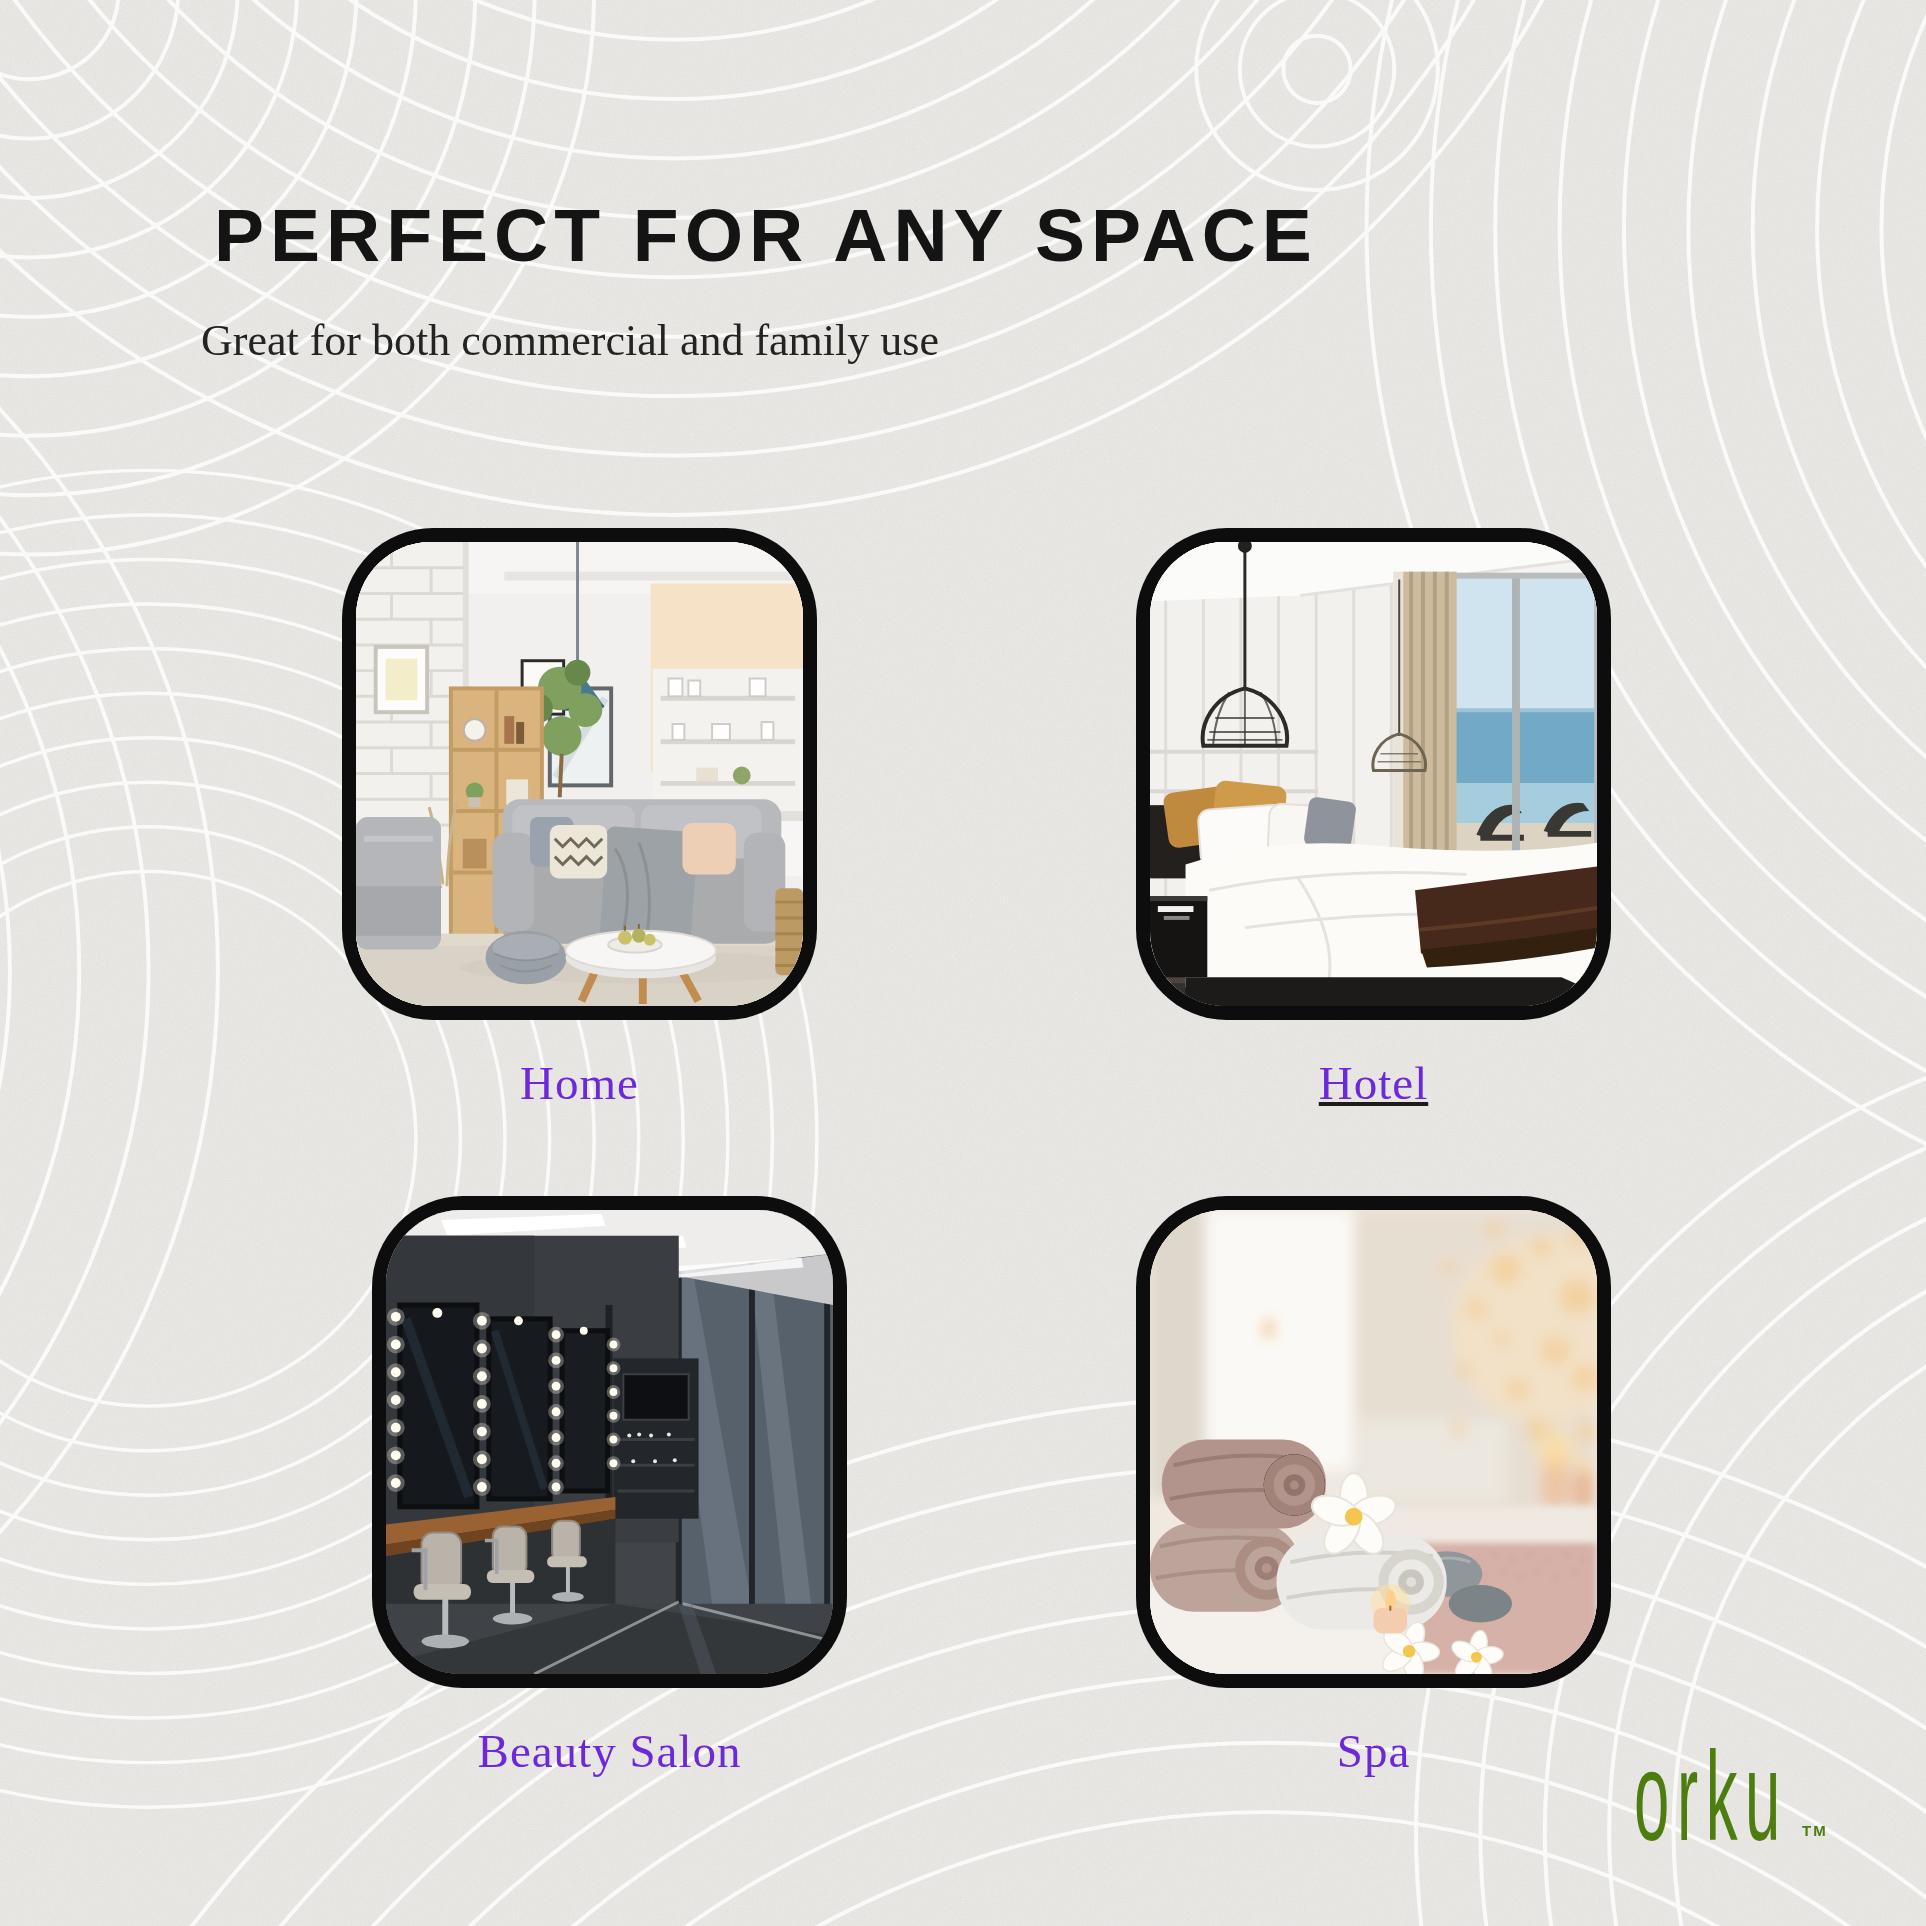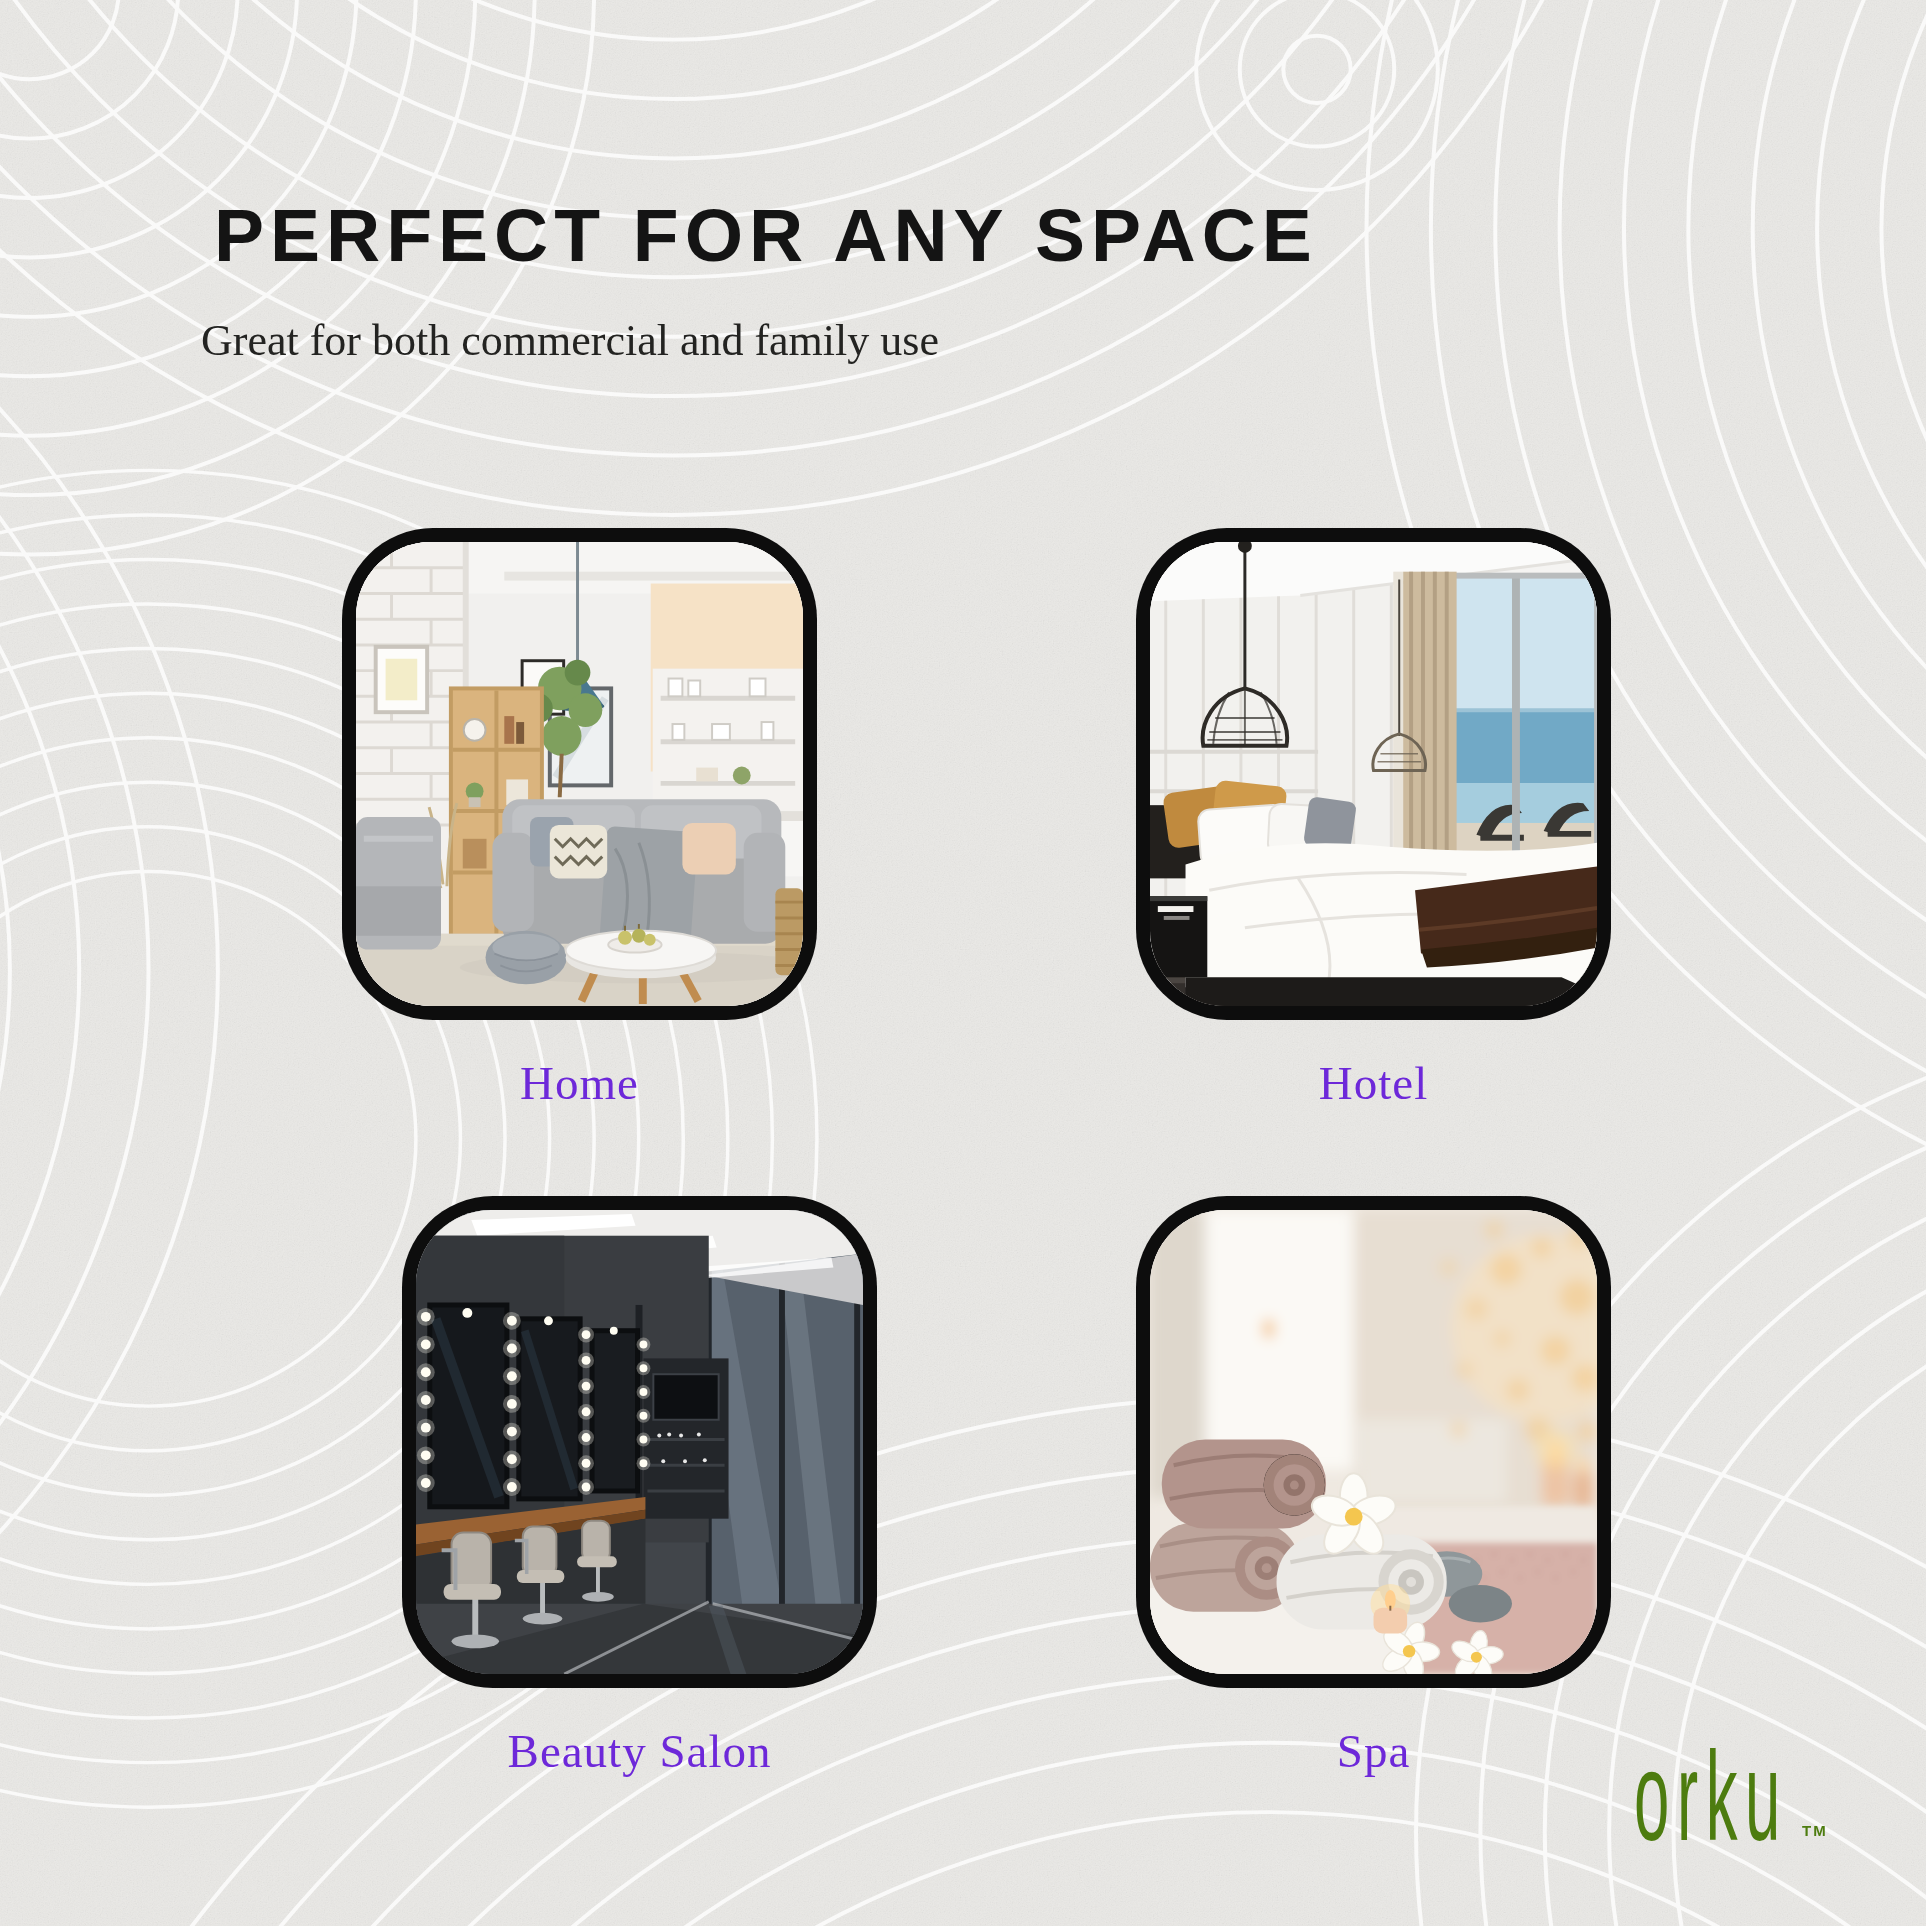--- a/index.html
+++ b/index.html
@@ -22,22 +22,22 @@
     letter-spacing:6px;color:#141414;white-space:nowrap;
   }
   .subtitle{
     position:absolute;left:201px;top:315px;margin:0;
     font-size:44px;line-height:1.2;color:#232321;white-space:nowrap;
   }
 
   
   .card{position:absolute;width:475px;}
   .card.home{left:342px;top:528px;}
-  .card.hotel{left:1136px;top:528px;}
-  .card.salon{left:362px;top:1196px;padding-left:40px;}
+  .card.hotel{left:1136px;top:528px;text-decoration:underline;}
+  .card.salon{left:332px;top:1196px;padding-left:40px;}
   .card.spa{left:1136px;top:1196px;}
   .frame{
     position:relative;width:475px;height:492px;
     background:#0d0d0d;border-radius:91px;
   }
   .photo{
     position:absolute;inset:14px;border-radius:75px;
     overflow:hidden;background:#ffffff;
   }
   .photo svg{width:100%;height:100%;}

